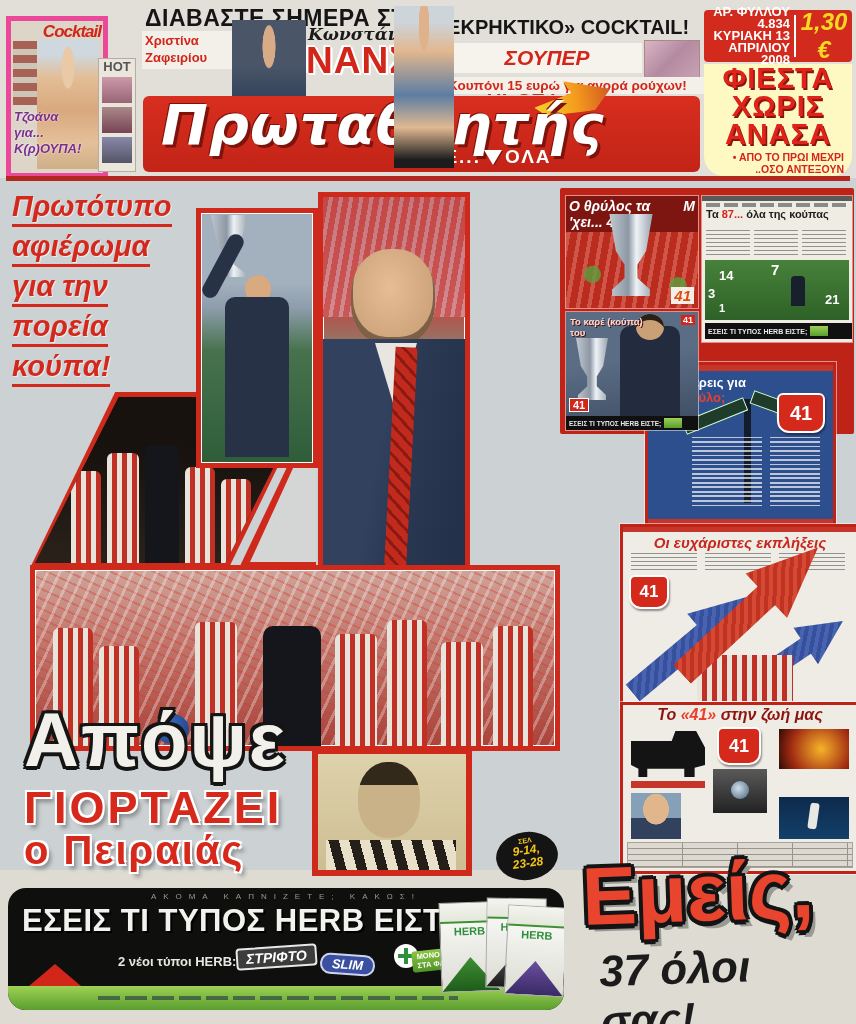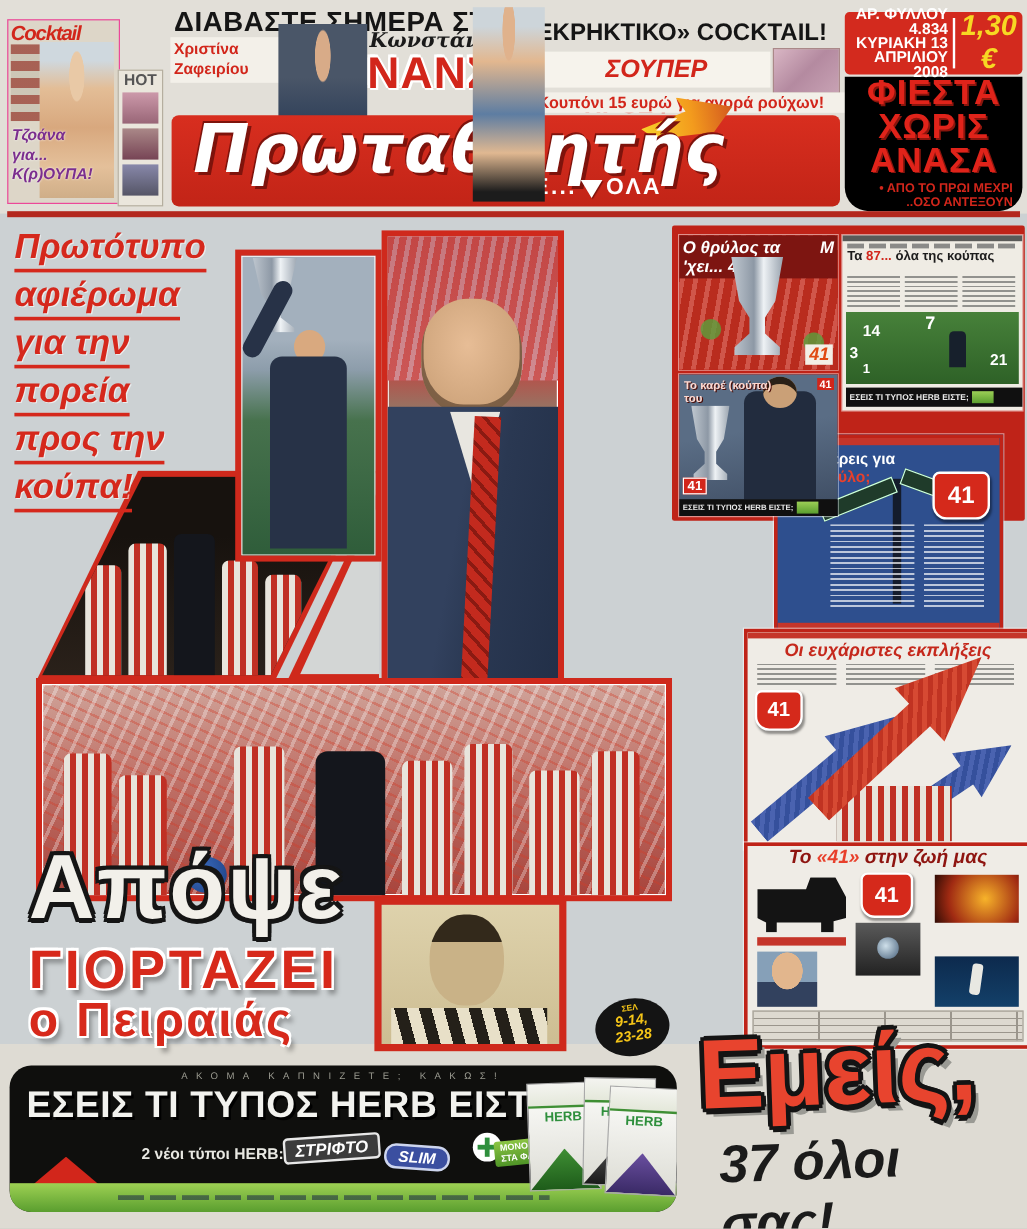--- a/index.html
+++ b/index.html
@@ -4,21 +4,21 @@
 <style>
   html,body{margin:0;padding:0;background:#b9b6ae;}
   .page{position:relative;width:856px;height:1024px;background:#e2dfd8;overflow:hidden;
         font-family:"Liberation Sans",sans-serif;}
   .abs{position:absolute;}
   .main-bg{left:0;top:178px;width:856px;height:716px;background:#ccd1d3;}
   .low-bg{left:0;top:870px;width:856px;height:154px;background:#dedbd3;}
   .redrule{left:6px;top:176px;width:844px;height:5px;background:#b3281e;}
 
   
-  .cock{left:6px;top:16px;width:92px;height:152px;background:#ddd6c8;border:1px solid #ec4899;overflow:hidden;}
+  .cock{left:6px;top:16px;width:92px;height:152px;background:#ddd6c8;border:5px solid #ec4899;overflow:hidden;text-align:right;}
   .cock-title{color:#d2261b;font-weight:900;font-style:italic;font-size:17px;padding:1px 2px;letter-spacing:-1px;}
   .cock-model{position:absolute;left:26px;top:18px;width:62px;height:130px;
      background:radial-gradient(ellipse at 50% 22%,#e9c9a6 0 14%,transparent 15%),
      linear-gradient(180deg,#cfd8de 0 12%,#e3bd96 30%,#d8a87e 55%,#e4c09a 80%,#cfae88 100%);}
   .cock-side{position:absolute;left:2px;top:20px;width:24px;height:64px;
      background:repeating-linear-gradient(180deg,#9a4438 0 8px,#c9c2b2 8px 14px);opacity:.8;}
   .cock-line{position:absolute;left:3px;color:#7b2e8e;font-weight:900;font-style:italic;font-size:13px;text-shadow:0 0 2px #fff;}
   .hot{left:98px;top:58px;width:36px;height:112px;background:#eae6dc;border:1px solid #b5ae9f;overflow:hidden;}
   .hot-title{color:#555;font-weight:900;font-size:13px;text-align:center;}
   .hot-block{position:absolute;left:3px;width:30px;height:26px;}
@@ -52,21 +52,21 @@
      border-top:15px solid #fff;filter:drop-shadow(1px 1px 0 #7e130c);}
   .flame{position:absolute;left:390px;top:-16px;width:78px;height:34px;transform:rotate(-10deg);
      background:linear-gradient(90deg,#f8d22a,#f39b1d 55%,#d3581f);
      clip-path:polygon(0 62%,50% 38%,42% 0,100% 46%,76% 100%,14% 92%);}
 
   .issue{left:704px;top:10px;width:148px;height:52px;background:#d32a1e;border-radius:4px;
      display:flex;align-items:center;z-index:4;}
   .issue-lines{width:86px;text-align:right;color:#fff;font-weight:700;font-size:13px;line-height:12px;padding-right:4px;}
   .issue-div{width:2px;height:42px;background:#fff;}
   .issue-price{flex:1;text-align:center;color:#f7d823;font-weight:900;font-style:italic;font-size:24px;}
-  .fiesta{left:704px;top:64px;width:148px;height:112px;background:#000000;border-radius:0 0 20px 20px;text-align:center;}
+  .fiesta{left:704px;top:64px;width:148px;height:112px;background:#fef9c3;border-radius:0 0 20px 20px;text-align:center;}
   .fiesta-line{color:#e0231a;font-weight:900;font-size:29px;line-height:28px;letter-spacing:1px;
      text-shadow:1.5px 1.5px 0 #8a150d;}
   .fiesta-sub{color:#d2261b;font-weight:700;font-size:10.5px;line-height:12px;text-align:right;padding-right:8px;}
 
   
   .slogan{left:12px;top:190px;width:180px;z-index:3;}
   .slogan div{margin-bottom:3px;}
   .slogan span{display:inline-block;color:#d5281c;font-weight:900;font-style:italic;font-size:29px;
      border-bottom:3px solid #d5281c;padding-bottom:1px;text-shadow:1px 1px 0 rgba(255,255,255,.6);}
 
@@ -301,21 +301,20 @@
     <div class="fiesta-sub">..ΟΣΟ ΑΝΤΕΞΟΥΝ</div>
   </div>
 
   <div class="abs redrule"></div>
 
   <div class="abs slogan">
     <div><span>Πρωτότυπο</span></div>
     <div><span>αφιέρωμα</span></div>
     <div><span>για την</span></div>
     <div><span>πορεία</span></div>
-    <div><span>προς την</span></div>
     <div><span>κούπα!</span></div>
   </div>
 
   <div class="abs ph ph-vert">
     <div class="trophy"></div>
     <div class="suit-arm"></div>
     <div class="suit-head"></div>
     <div class="suit-man"></div>
   </div>
   <div class="abs ph ph-one">

